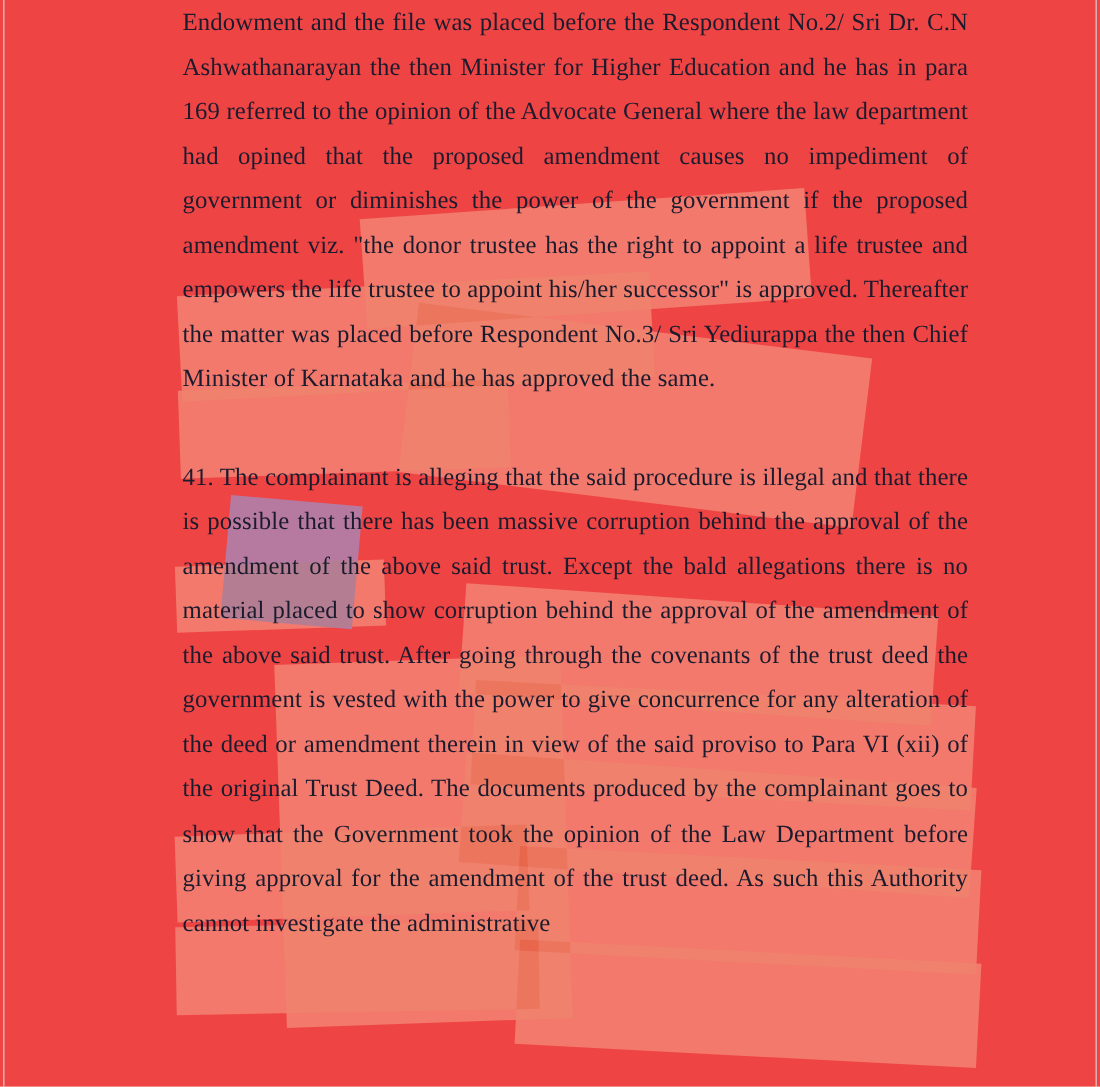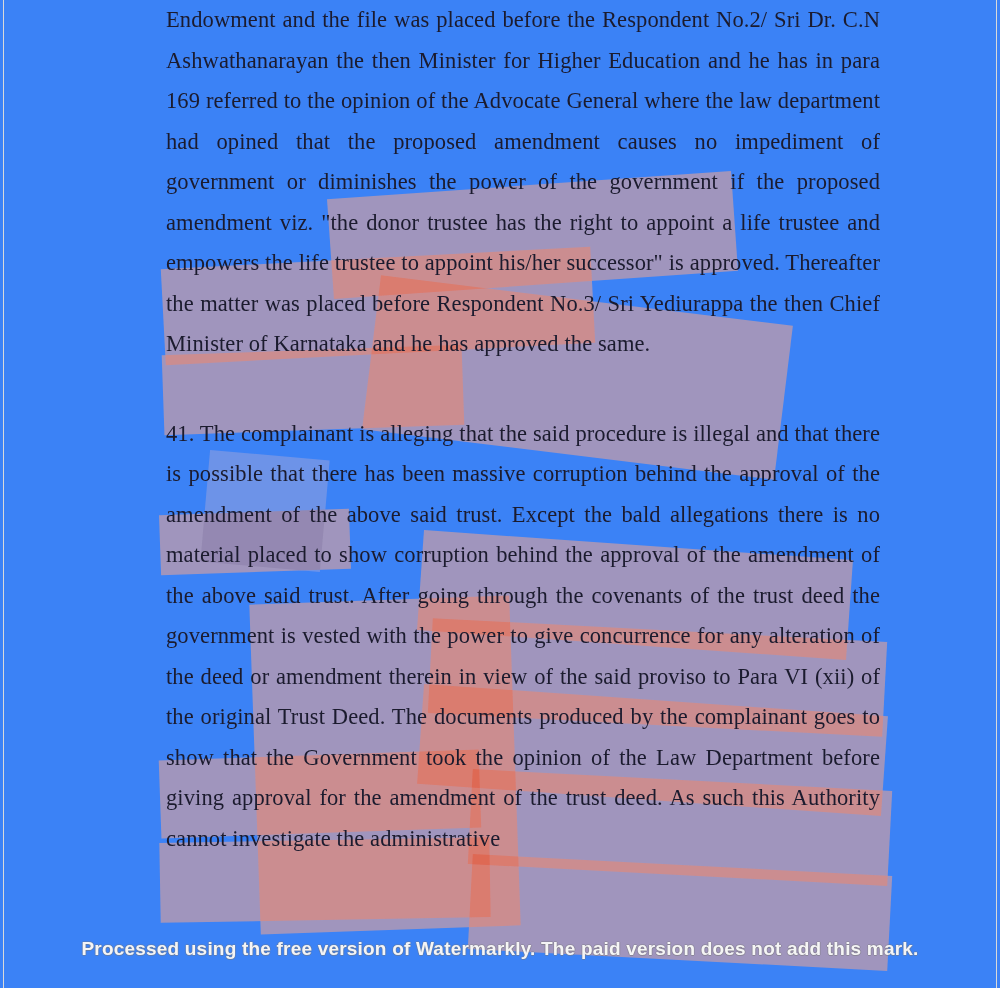--- a/index.html
+++ b/index.html
@@ -11,21 +11,21 @@
     width: 1000px;
     height: 988px;
     position: relative;
     overflow: hidden;
     font-family: "Liberation Serif", serif;
   }
 
   #page {
     position: absolute;
     inset: 0;
-    background: #3b82f6;
+    background: #ef4444;
   }
 
   
   .edge-line {
     position: absolute;
     top: 0;
     bottom: 0;
     width: 1px;
     background: #d9d9d9;
   }
@@ -117,15 +117,14 @@
     <div class="mark" style="left:470px;top:780px;width:420px;height:95px;transform:rotate(3deg);"></div>
     <div class="mark" style="left:160px;top:840px;width:330px;height:80px;transform:rotate(-1deg);"></div>
     <div class="mark" style="left:470px;top:865px;width:420px;height:95px;transform:rotate(3deg);"></div>
   </div>
 
   <div class="text-column">
     <p class="para first">Endowment and the file was placed before the Respondent No.2/ Sri Dr. C.N Ashwathanarayan the then Minister for Higher Education and he has in para 169 referred to the opinion  of the Advocate General where the  law department had opined that the proposed amendment causes no impediment of government  or diminishes the power of the government if the proposed amendment viz. "the donor trustee has the right to appoint a life trustee and empowers the life trustee to appoint his/her  successor" is approved. Thereafter the matter was placed before Respondent No.3/ Sri Yediurappa the then Chief Minister of Karnataka and he has approved the same.</p>
     <p class="para second">41.  The complainant is  alleging that the said procedure is illegal and that there is possible that there has been massive corruption behind the approval of the amendment of the above said trust. Except the bald allegations there is no material placed to show corruption behind the approval of the amendment of the above said trust. After going through the covenants of the trust deed the government is vested with the power to give concurrence for any alteration of the deed or amendment therein in view of the said proviso to Para VI (xii) of the original Trust Deed. The documents produced by the complainant goes to show that the Government took the opinion of the Law Department before giving approval for the amendment of the trust deed. As such this Authority cannot investigate the administrative</p>
   </div>
 
-  <div class="watermark">Processed using the free version of Watermarkly. The paid version does not add this mark.</div>
 
 </div>
 
 </body></html>

